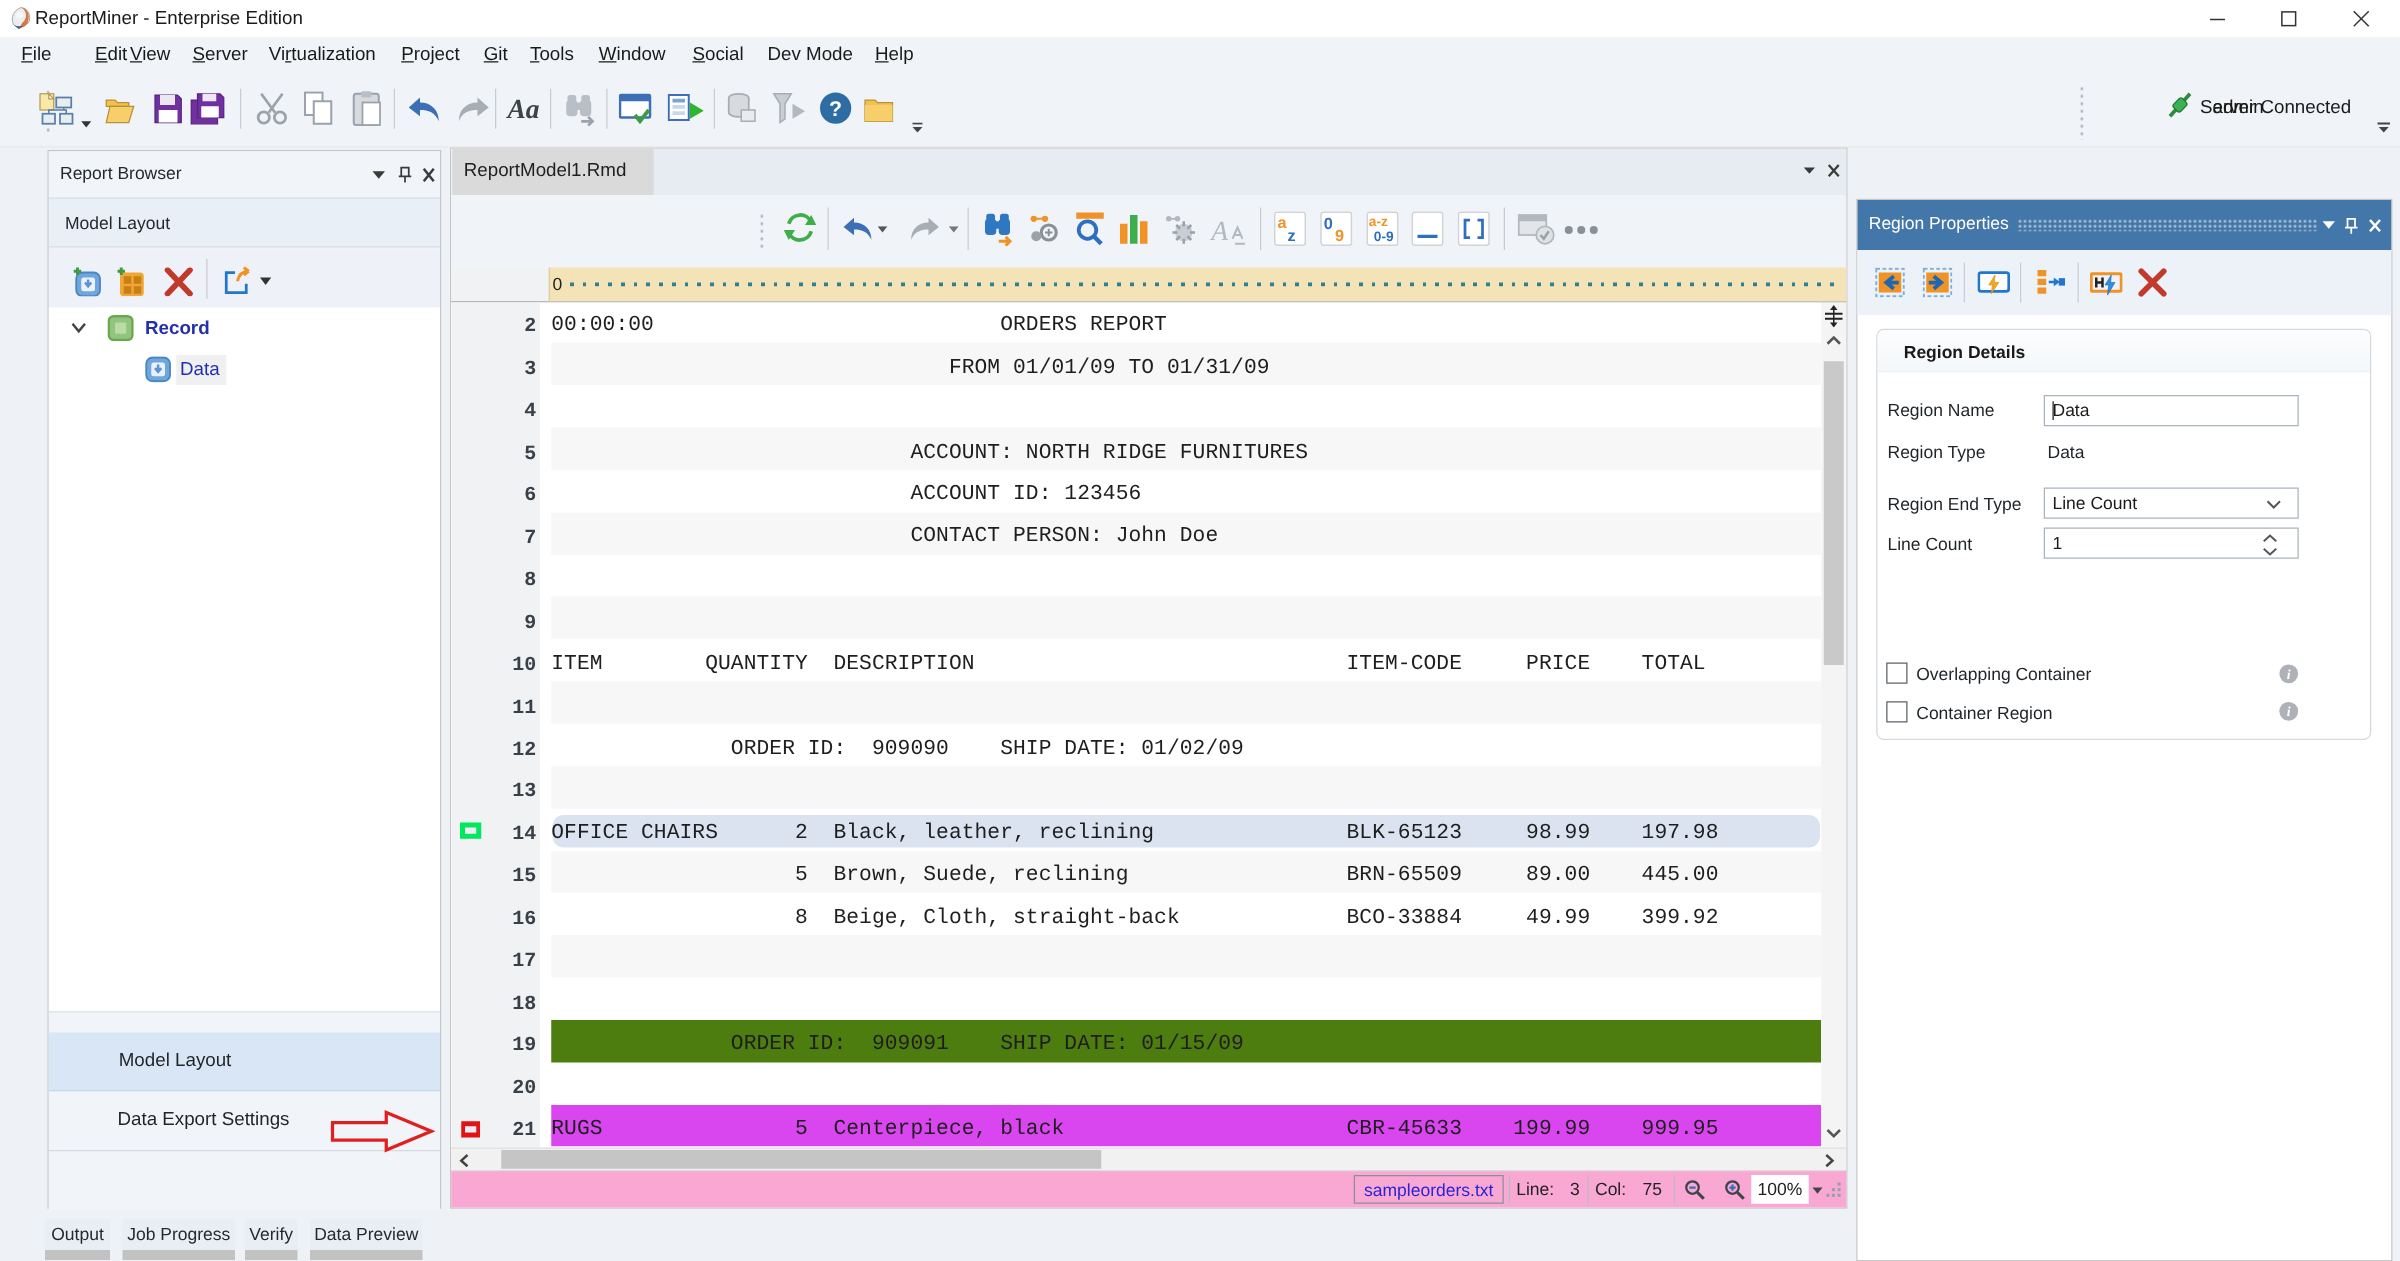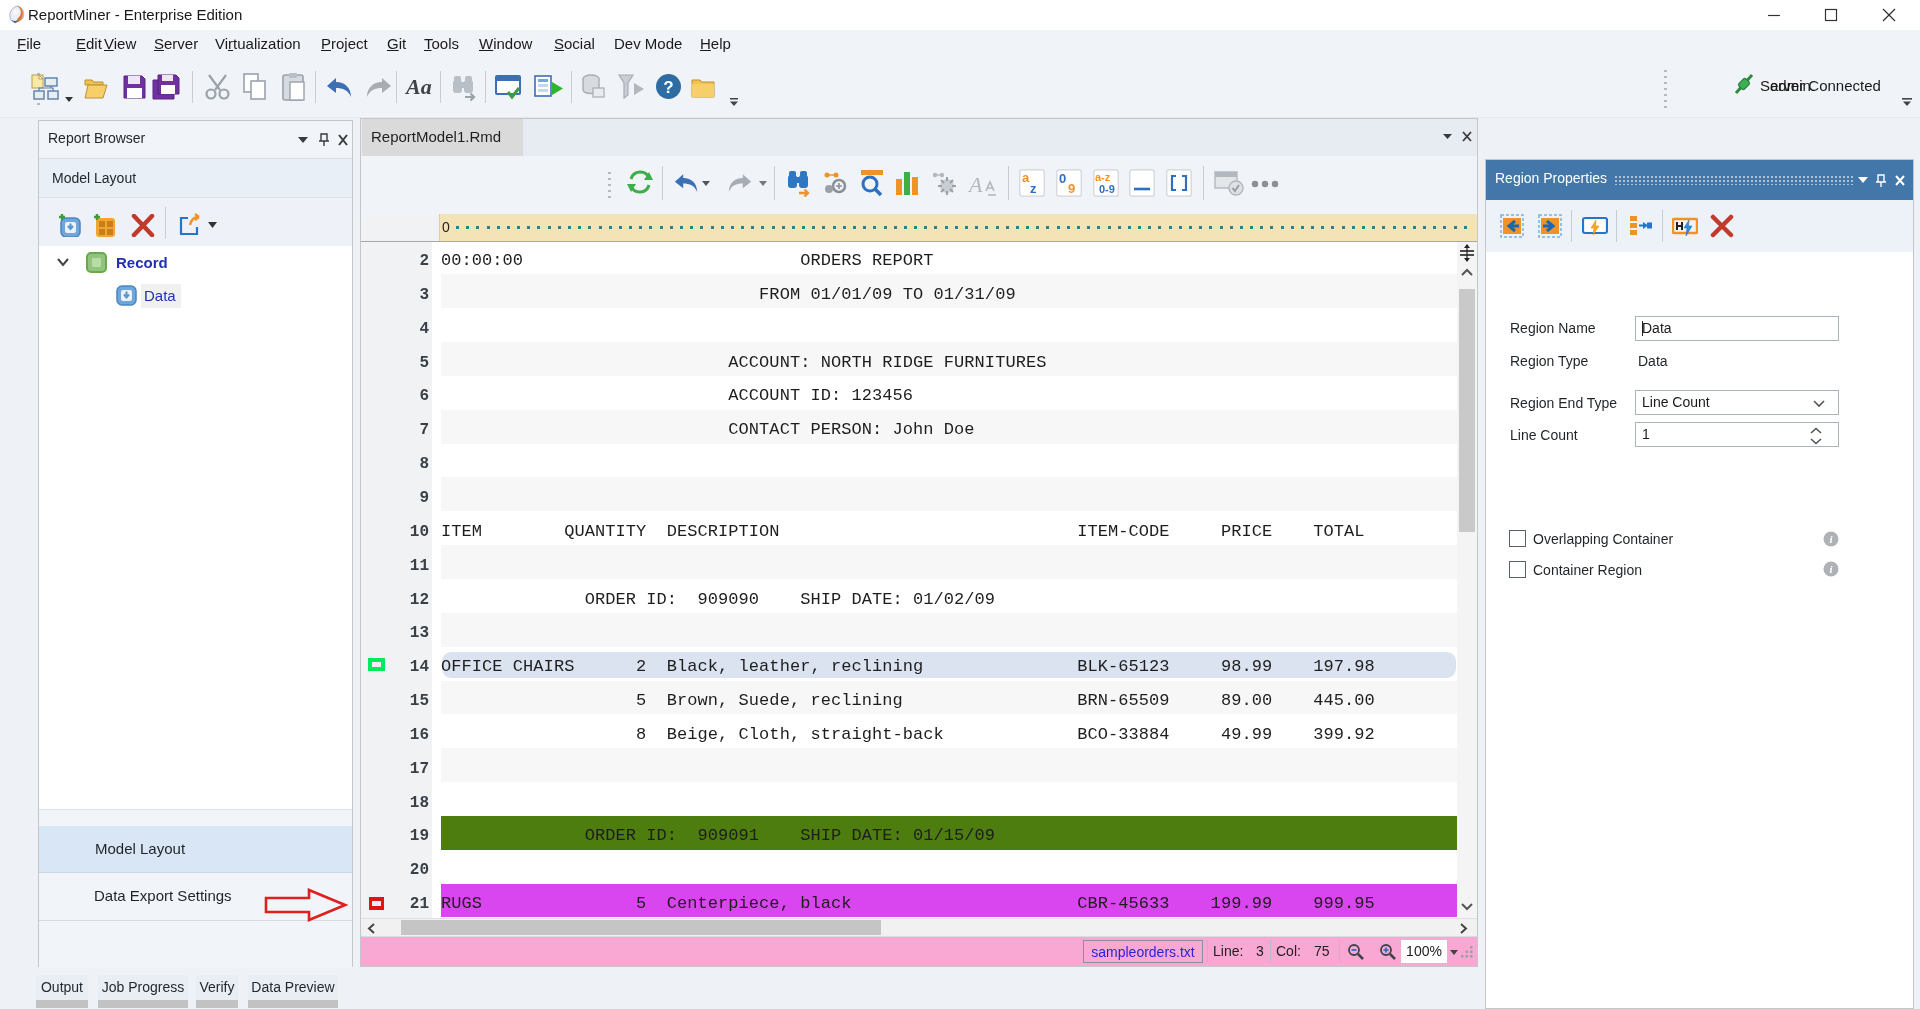--- a/index.html
+++ b/index.html
@@ -557,20 +557,24 @@
     <svg class="abs" style="left:186px;top:14px" width="26" height="24" viewBox="0 0 26 24">
       <rect x="1" y="5" width="24" height="14" rx="1" fill="none" stroke="#f09327" stroke-width="2.4"></rect>
       <path d="M5 8 v8 M5 12 h5 M10 8 v8" stroke="#222" stroke-width="2"></path>
       <path d="M17 6 L12 14 h3 L14 22 L20 12 h-3.5 Z" fill="#2b8fe0" stroke="#1d66b0" stroke-width="0.5"></path>
     </svg>
     <svg class="abs" style="left:224px;top:14px" width="24" height="24" viewBox="0 0 24 24">
       <path d="M3 3 L21 21 M21 3 L3 21" stroke="#c23a2b" stroke-width="4.5" stroke-linecap="round"></path>
     </svg>
   </div>
 
+  <div class="abs" style="left:15px;top:103px;width:396px;height:329px;border:1px solid #d4d9de;border-radius:6px;background:#ffffff">
+    <div class="abs" style="left:0;top:0;width:394px;height:34px;background:linear-gradient(#fcfdfe,#f4f7fa);border-radius:6px 6px 0 0;border-bottom:1px solid #e4e8ec"></div>
+    <span class="abs" style="left:21px;top:9px;font-size:14px;font-weight:bold;color:#1a1a1a">Region Details</span>
+  </div>
   <div class="rlabel" style="top:160px">Region Name</div>
   <div class="rbox" style="top:156px">Data<span style="display:inline-block;width:1px;height:15px;background:#222;vertical-align:-3px;margin-left:-30px"></span></div>
   <div class="rlabel" style="top:193px">Region Type</div>
   <span class="abs" style="left:152px;top:193px;font-size:14px;color:#1f2428">Data</span>
   <div class="rlabel" style="top:235px">Region End Type</div>
   <div class="rbox" style="top:230px">Line Count
     <svg class="abs" style="left:176px;top:8px" width="14" height="9" viewBox="0 0 14 9">
         <path d="M2 2 L7 7 L12 2" fill="none" stroke="#555" stroke-width="1.6"></path>
       </svg>
   </div>

